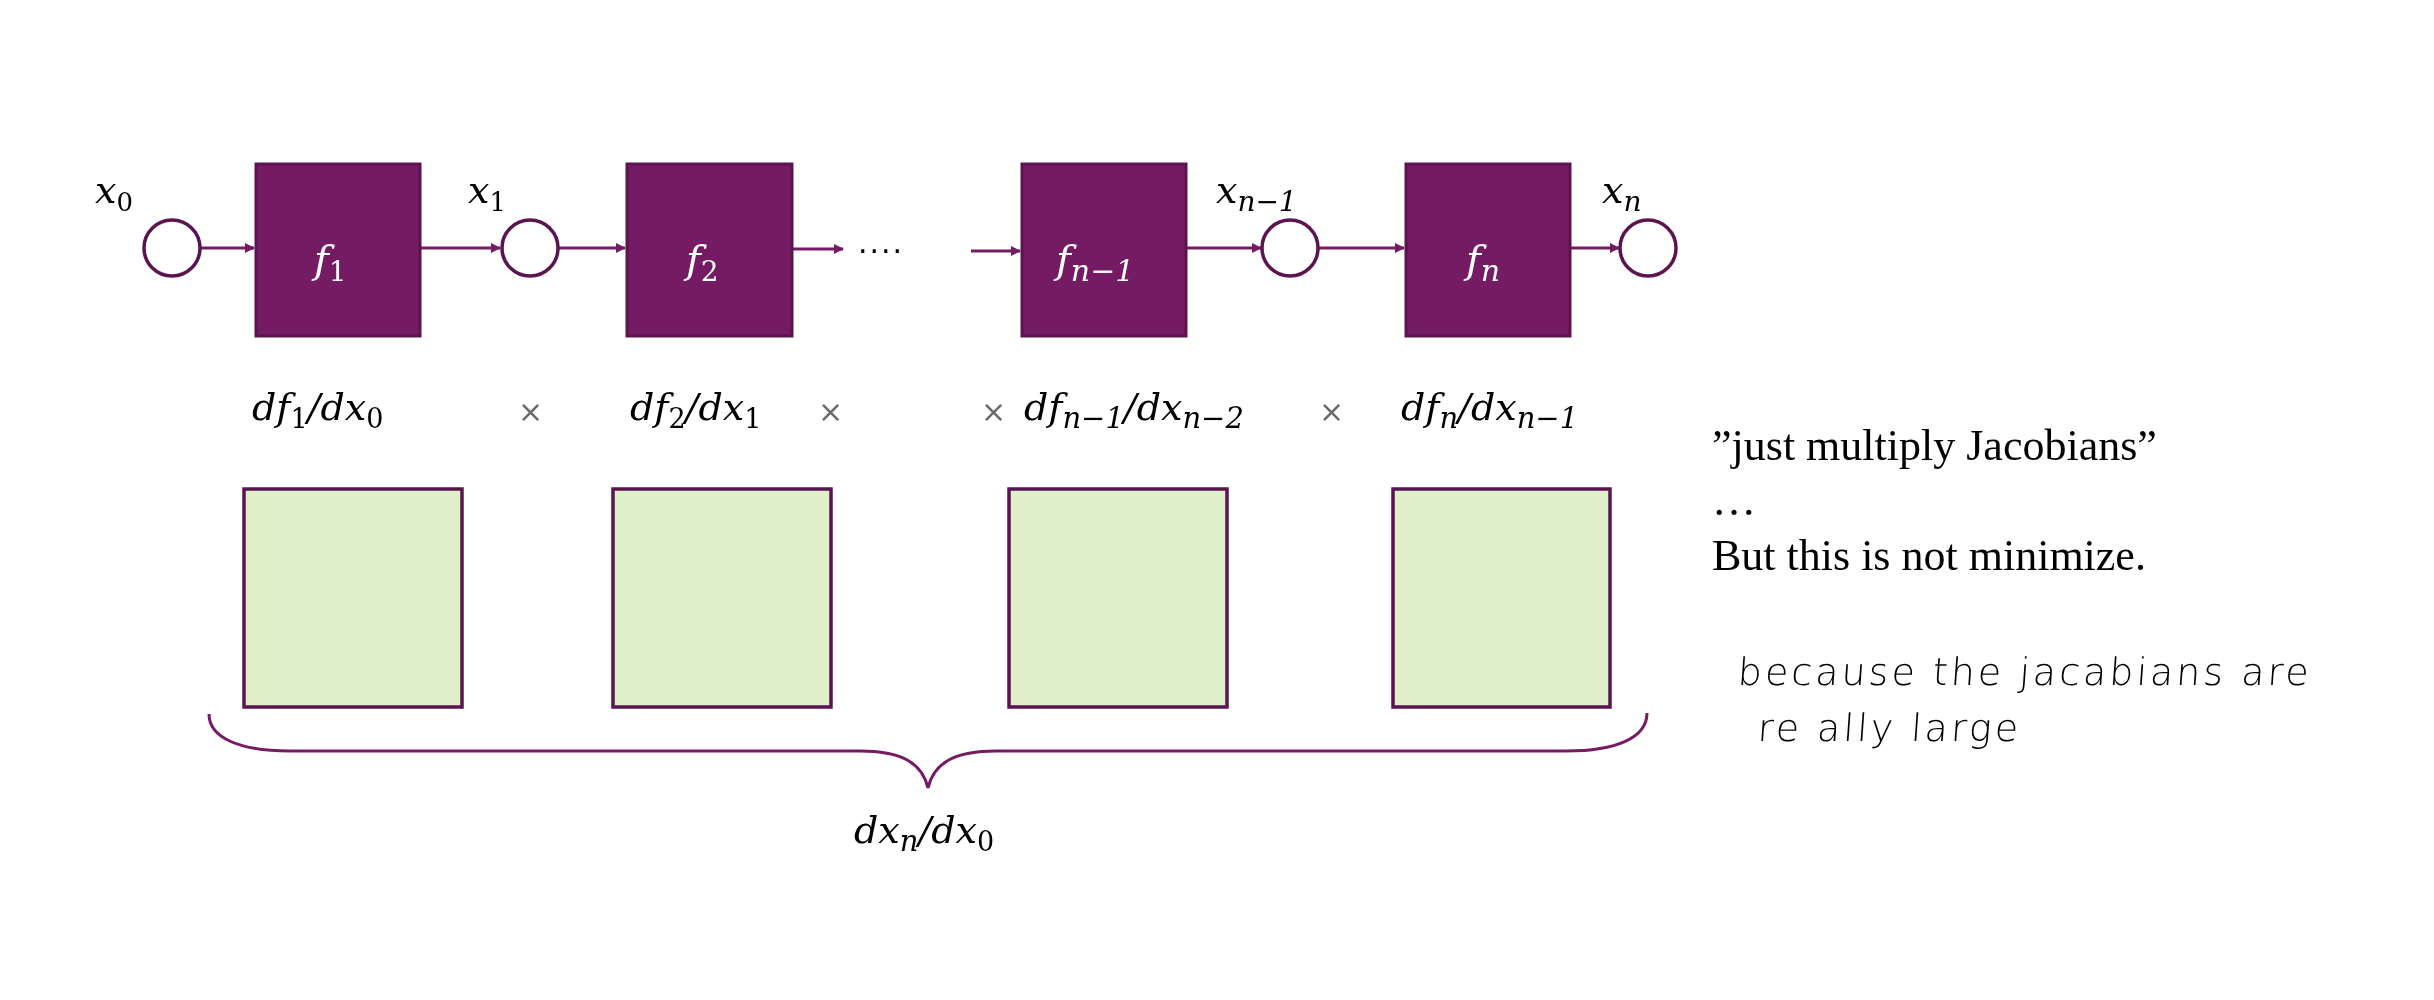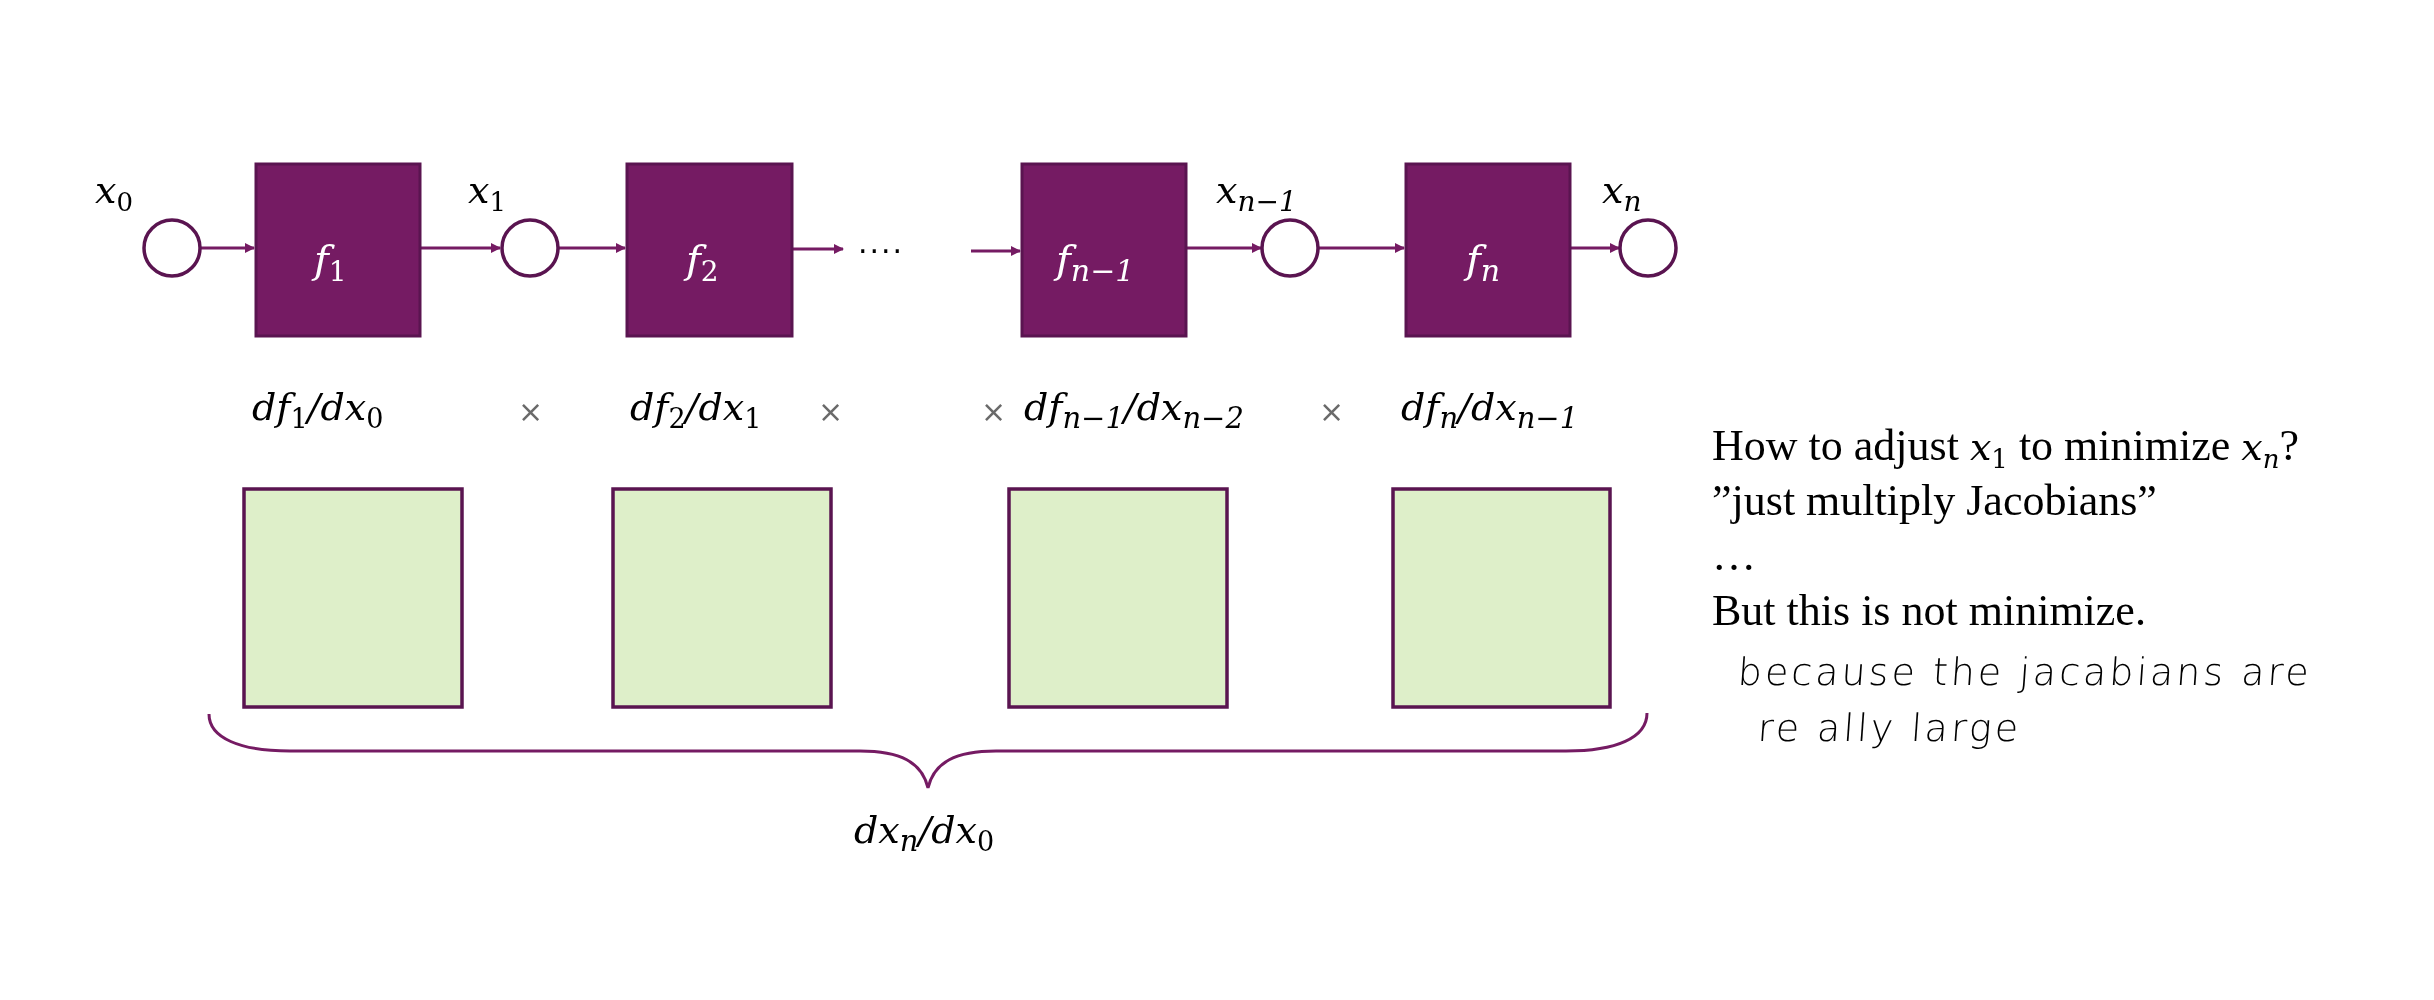--- a/index.html
+++ b/index.html
@@ -93,20 +93,19 @@
     <rect x="1009" y="489" width="218" height="218"></rect>
     <rect x="1393" y="489" width="217" height="218"></rect>
   </g>
 
   <path fill="none" stroke="#751B63" stroke-width="3" d="M209,714 C209,738 240,751 290,751 L860,751 C900,751 922,762 928,788 C934,762 956,751 996,751 L1566,751 C1616,751 1647,738 1647,713"></path>
 
   <text class="math" x="854" y="843" font-size="38">d<tspan>x</tspan><tspan font-size="29" dy="8">n</tspan><tspan dy="-8">/d</tspan><tspan>x</tspan><tspan class="subn" font-size="27" dy="8">0</tspan></text>
 </svg>
 
 <div class="text-block">
-  <div class="line"><span>How to adjust </span><i><span>x</span><sub style="font-style:normal">1</sub></i><span> to minimize </span><i><span>x</span><sub>n</sub></i><span>?</span></div>
   <div class="line">”just multiply Jacobians”</div>
   <div class="line">…</div>
   <div class="line">But this is not minimize.</div>
 </div>
 
 <div class="hand" style="left:1738px; top:650px;">because  the jacabians  are</div>
 <div class="hand" style="left:1758px; top:706px;">re ally  large</div>
 
 </body></html>

